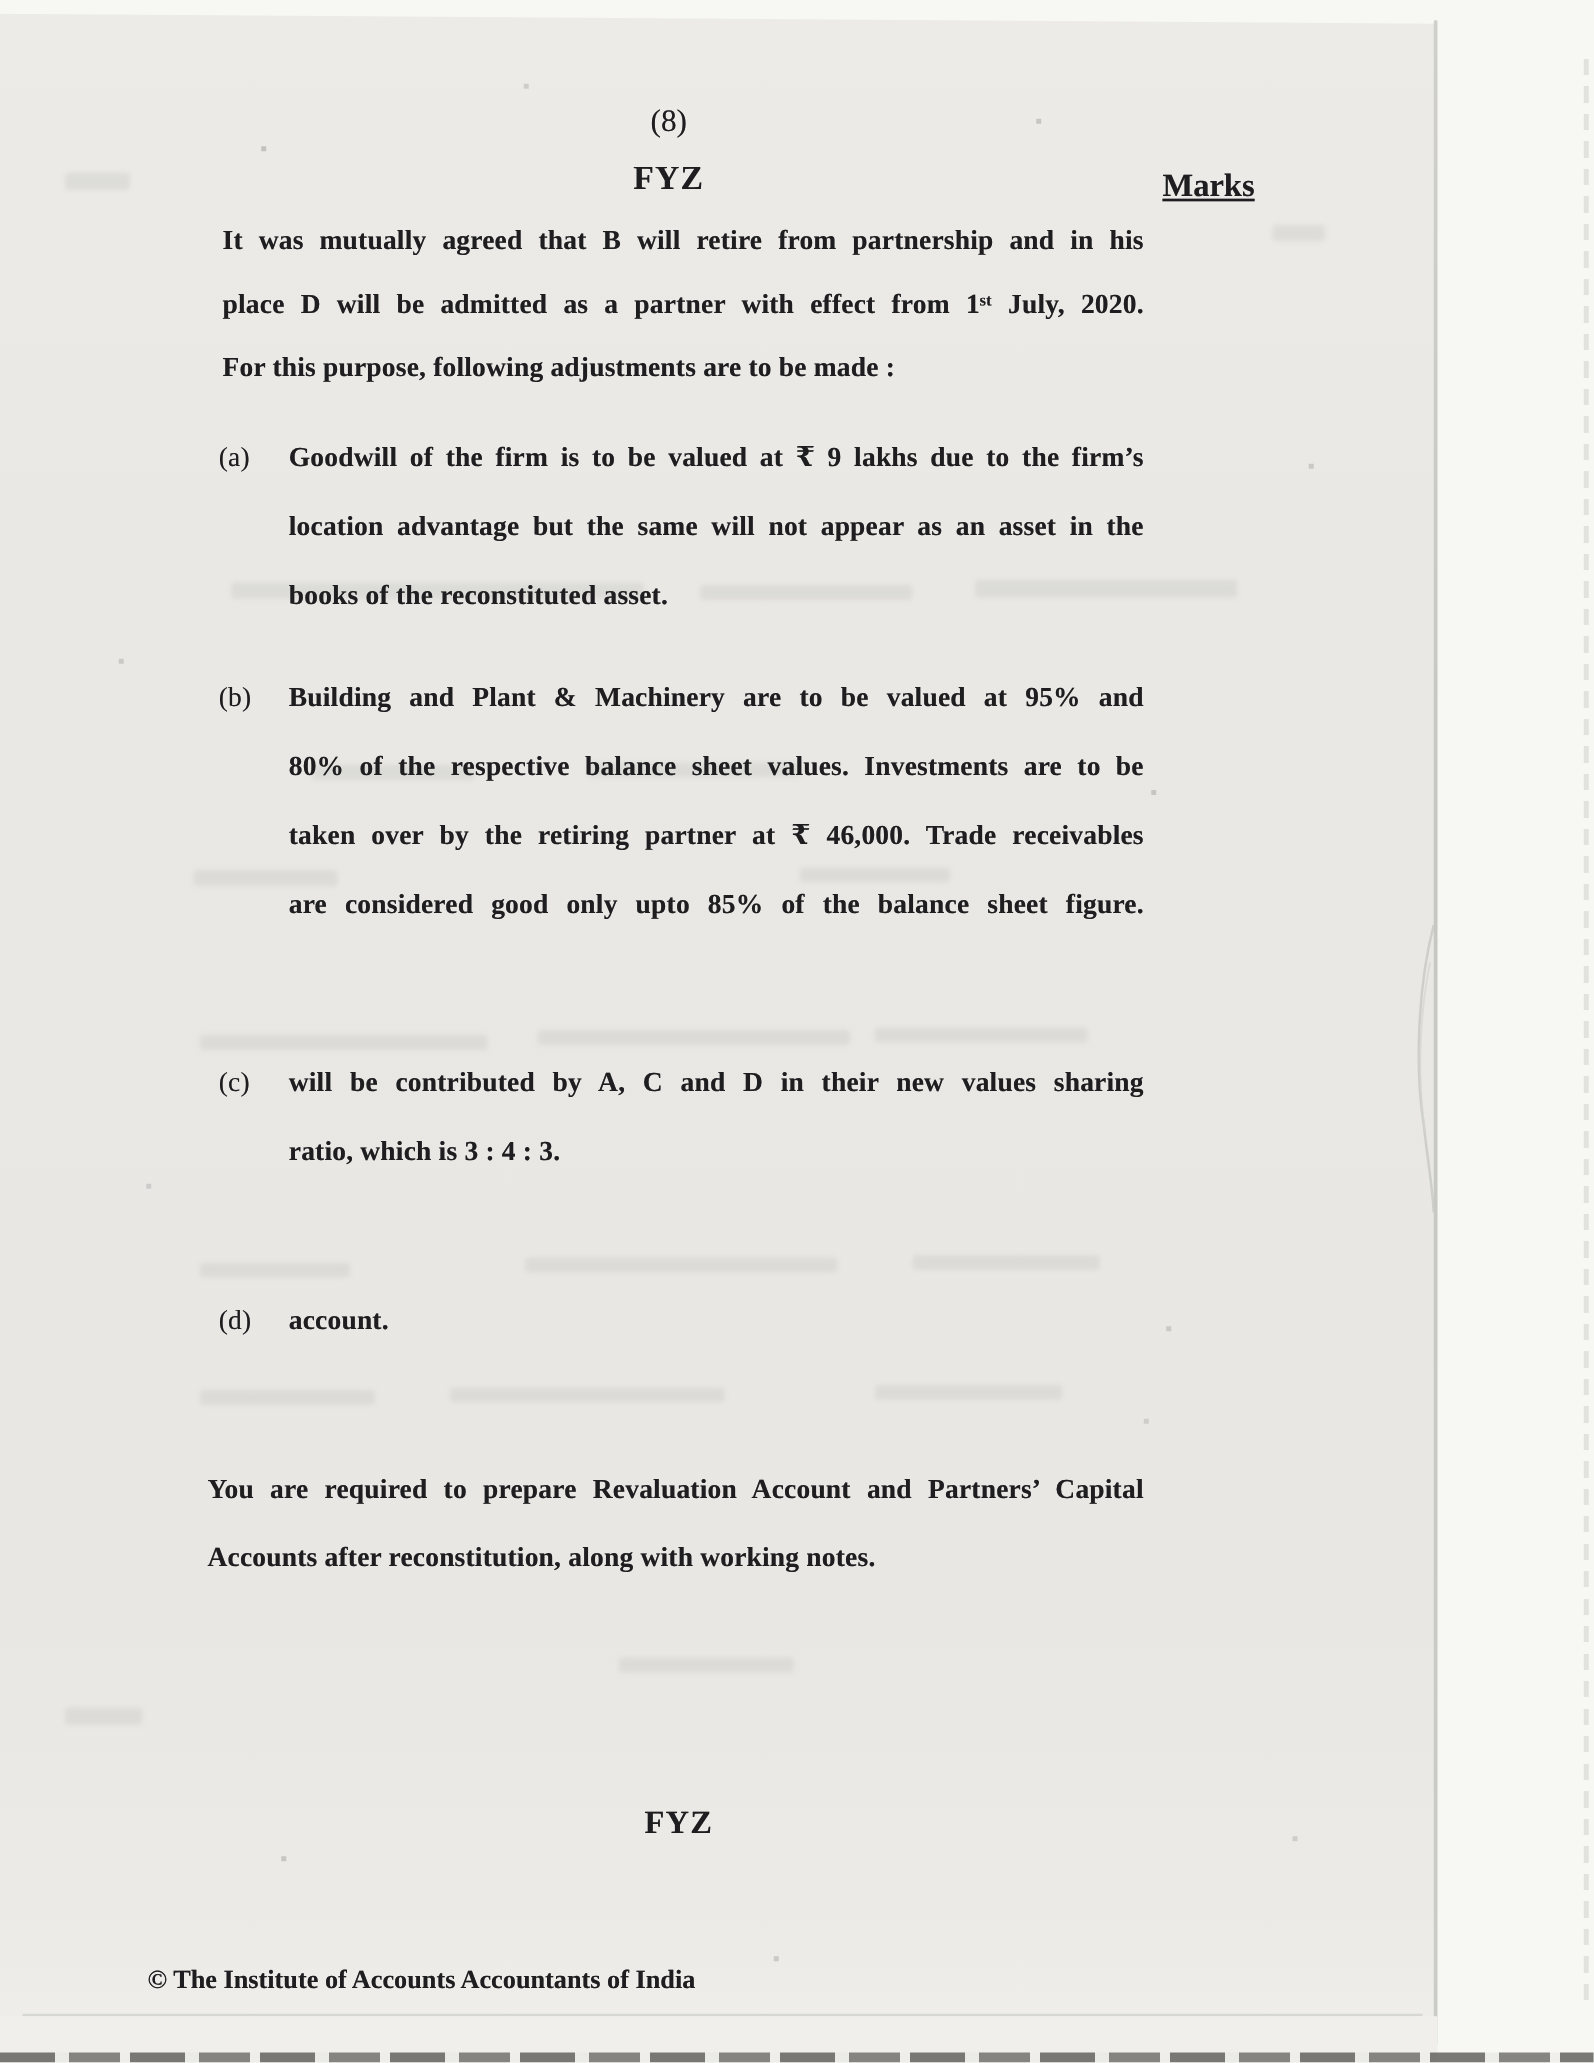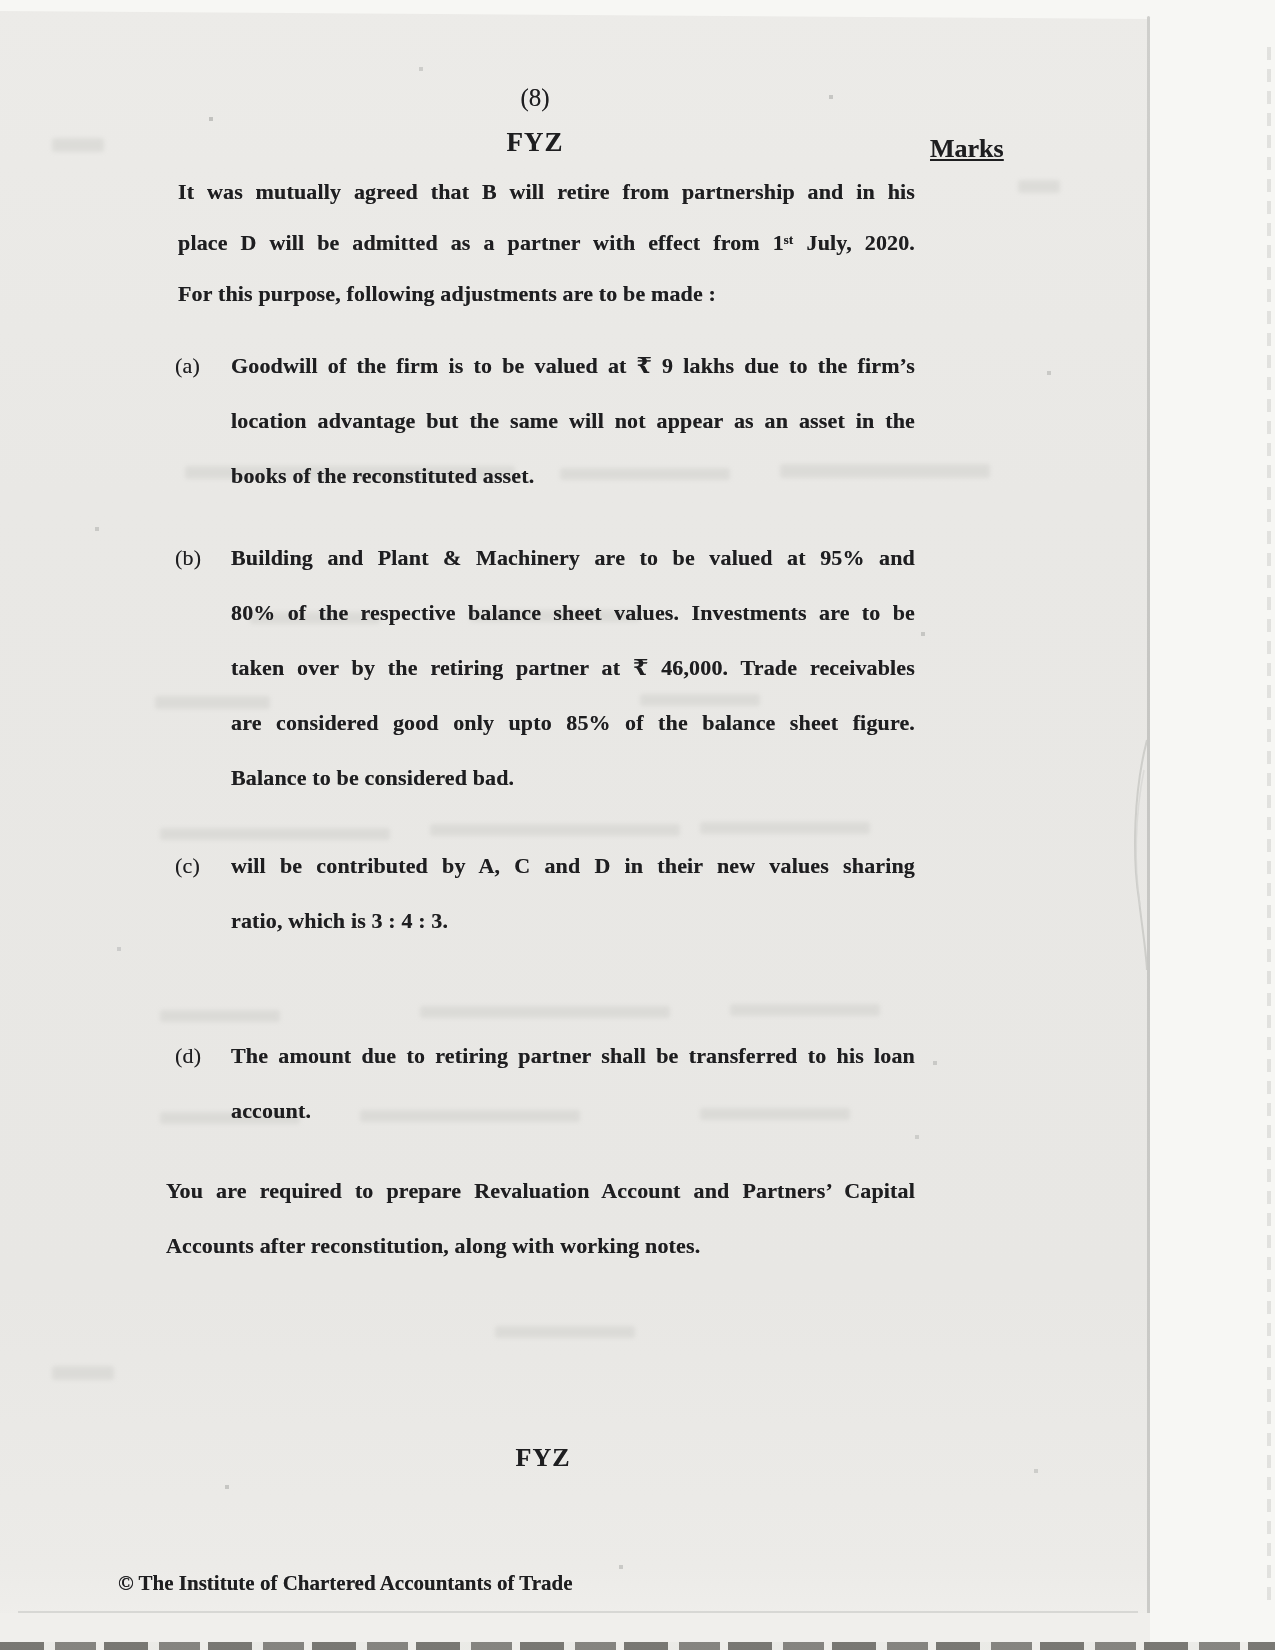--- a/index.html
+++ b/index.html
@@ -124,39 +124,37 @@
     </div>
 </div>
 
 <div class="tblock lh55" style="left:231px;top:530px;width:684px">
   <span class="item-label">(b)</span>
   <div>
       <div class="tline just">Building and Plant &amp; Machinery are to be valued at 95% and</div>
       <div class="tline just">80% of the respective balance sheet values. Investments are to be</div>
       <div class="tline just">taken over by the retiring partner at ₹ 46,000. Trade receivables</div>
       <div class="tline just">are considered good only upto 85% of the balance sheet figure.</div>
-      <div class="tline">Balance to be considered bad.</div>
     </div>
 </div>
 
 <div class="tblock lh55" style="left:231px;top:838px;width:684px">
   <span class="item-label">(c)</span>
   <div>
       <div class="tline just">will be contributed by A, C and D in their new values sharing</div>
       <div class="tline">ratio, which is 3 : 4 : 3.</div>
     </div>
 </div>
 
 <div class="tblock lh55" style="left:231px;top:1028px;width:684px">
   <span class="item-label">(d)</span>
   <div>
-      <div class="tline just">The amount due to retiring partner shall be transferred to his loan</div>
       <div class="tline">account.</div>
     </div>
 </div>
 
 <div class="tblock lh55" style="left:166px;top:1163px;width:749px">
     <div class="tline just">You are required to prepare Revaluation Account and Partners’ Capital</div>
     <div class="tline">Accounts after reconstitution, along with working notes.</div>
   </div>
 
 <div class="foot-title">FYZ</div>
-<div class="copyright">© The Institute of Chartered Accountants of Trade</div>
+<div class="copyright">© The Institute of Accounts Accountants of India</div>
 
 </body></html>

